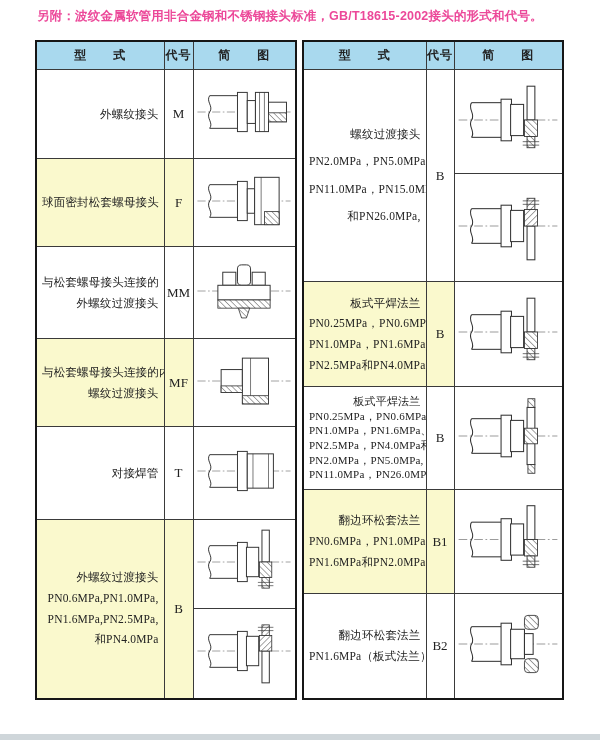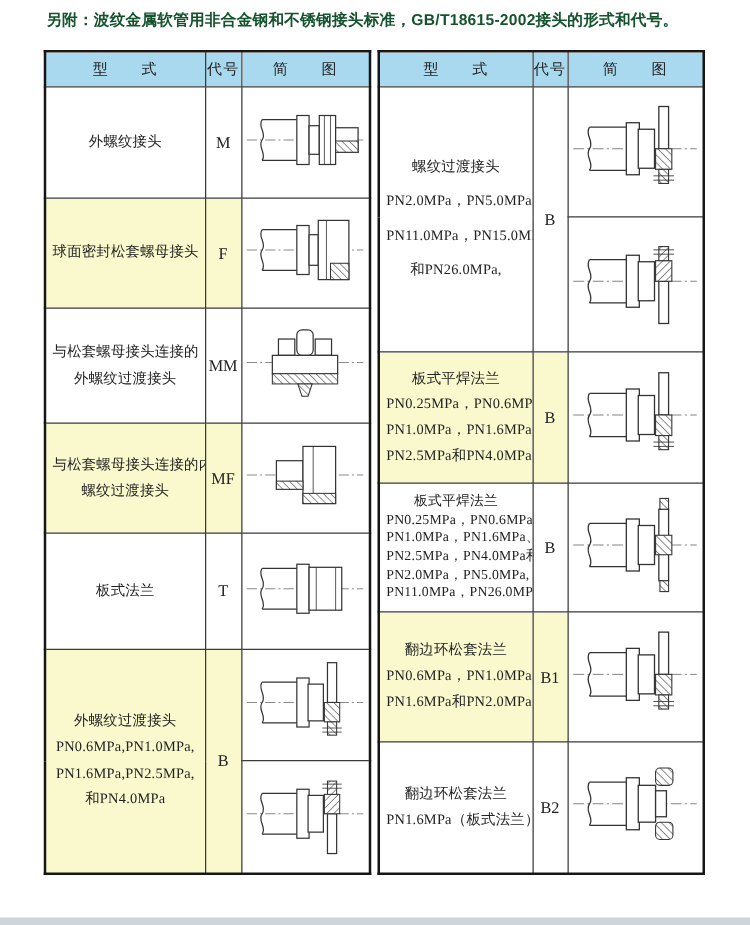--- a/index.html
+++ b/index.html
@@ -2,38 +2,38 @@
 <html style="--header-bg: #a9d9ee; --row-highlight: #faf9cd; --bottom-strip: #cfd6da; --border-dark: #161616; --line: #333333;"><head>
 <meta charset="utf-8">
 <style>
   html,body{margin:0;padding:0;}
   body{
     width:600px;height:740px;position:relative;background:#ffffff;
     font-family:"Liberation Sans",sans-serif;overflow:hidden;color:#1c1c1c;
   }
   .title{
     position:absolute;left:37px;top:8px;width:550px;
-    font-size:12.5px;font-weight:700;letter-spacing:0.2px;color:#14532d;
+    font-size:12.5px;font-weight:700;letter-spacing:0.2px;color:#ec4899;
     white-space:nowrap;
   }
   table.tbl{
     position:absolute;top:40px;border-collapse:collapse;table-layout:fixed;
     background:#fff;border:2px solid var(--border-dark,#161616);
   }
   #tbl-left{left:35px;width:260px;}
   #tbl-right{left:302px;width:260px;}
   .tbl th,.tbl td{border:1px solid #3a3a3a;padding:0;overflow:hidden;}
   .tbl th{
     background:var(--header-bg,#a9d9ee);
-    font-size:12px;font-weight:400;height:27px;letter-spacing:1px;color:#222;
+    font-size:12px;font-weight:700;height:27px;letter-spacing:1px;color:#222;
   }
   td.type{
     font-family:"Liberation Serif",serif;
     font-size:11.5px;line-height:1.8;color:#222;
-    padding:3px 5px;vertical-align:middle;text-align:center;
+    padding:3px 5px;vertical-align:middle;text-align:right;
     white-space:pre;letter-spacing:0.2px;
   }
   td.type.loose{line-height:2.35;}
   td.type.tight{line-height:1.32;font-size:11px;}
   td.code{
     font-family:"Liberation Serif",serif;font-size:13px;color:#222;
     text-align:center;vertical-align:middle;
   }
   td.diag{text-align:center;vertical-align:middle;background:#fff;}
   .hl{background:var(--row-highlight,#faf9cd);}
@@ -190,21 +190,21 @@
 螺纹过渡接头</td>
         <td class="code hl">MF</td>
         <td class="diag">
           <svg viewBox="0 0 120 90" style="width:98px;height:78px">
               <use href="#centerline"></use>
               <use href="#fit-mf"></use>
             </svg>
         </td>
       </tr>
       <tr style="height:93px">
-        <td class="type">板式法兰</td>
+        <td class="type">对接焊管</td>
         <td class="code">T</td>
         <td class="diag">
           <svg viewBox="0 0 120 90" style="width:98px;height:78px">
               <use href="#centerline"></use>
               <use href="#hose"></use>
               <use href="#fit-t"></use>
             </svg>
         </td>
       </tr>
       <tr style="height:89px">

